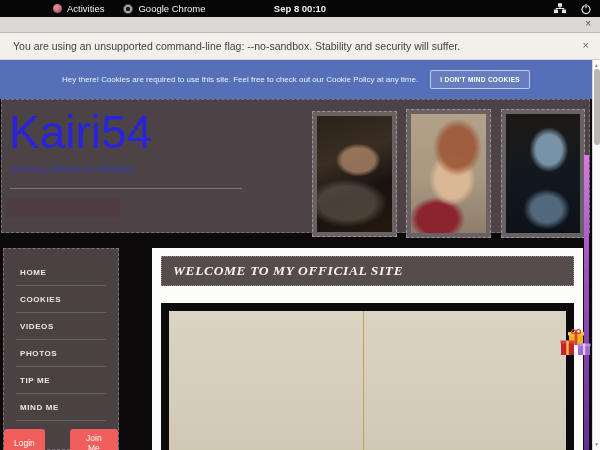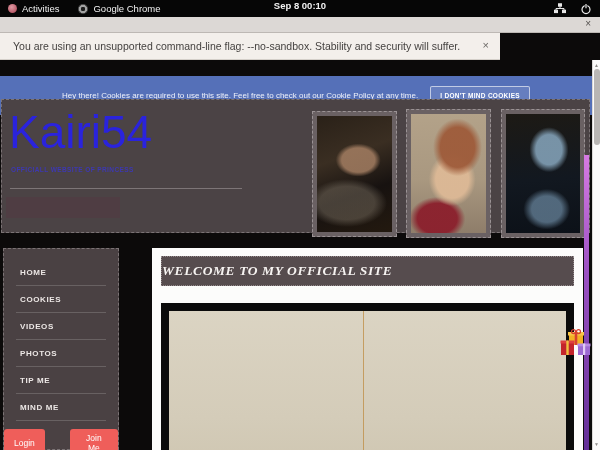--- a/index.html
+++ b/index.html
@@ -1,41 +1,41 @@
 <!DOCTYPE html>
 <html style="--logo-blue: #2a23dd; --tagline-blue: #3d38b0; --cookie-bar-bg: #5570b8; --coral-button: #ef5e5a; --header-bg: #4b4345; --sidebar-bg: #4a4143; --welcome-bar-bg: #564c4e; --purple-edge: #9b51c2;"><head>
 <meta charset="utf-8">
 <style>
   * { margin:0; padding:0; box-sizing:border-box; }
   html,body { width:600px; height:450px; overflow:hidden; background:#000; }
   .screen { position:relative; width:600px; height:450px; font-family:"Liberation Sans",sans-serif; background:#0c0a0a; }
 
   
-  .topbar { position:absolute; top:0; left:0; width:600px; height:17px; background:#060606; color:#f2f2f2; display:flex; font-size:9.5px; }
+  .topbar { position:absolute; top:0; left:0; width:600px; height:17px; background:#060606; color:#f2f2f2; display:flex; align-items:center; font-size:9.5px;padding-left:45px; }
   .tb-left { display:flex; align-items:center; gap:5px; padding-left:8px; }
   .rec-dot { width:9px; height:9px; border-radius:50%; background:radial-gradient(circle at 40% 35%, #e09aa4, #b85b68 70%, #8e3b49); display:inline-block; }
   .chrome-ic { width:10px; height:10px; border-radius:50%; margin-left:14px; background:radial-gradient(circle, #1c1c1c 0 29%, #a2a2a2 32% 58%, #4e4e4e 60%); display:inline-block; }
   .tb-clock { position:absolute; left:0; right:0; text-align:center; font-weight:bold; font-size:9.5px; pointer-events:none; }
   .tb-right { position:absolute; right:8px; top:0; height:17px; display:flex; align-items:center; gap:14px; }
 
   
   .titlebar { position:absolute; top:17px; left:0; width:600px; height:16px; background:#dcd8d5; border-bottom:1px solid #bdb8b4; }
   .titlebar .ttl { position:absolute; left:0; right:0; top:2px; text-align:center; font-size:9.5px; font-weight:bold; color:#32302d; }
   .titlebar .close { position:absolute; right:9px; top:1px; font-size:10px; color:#55524f; cursor:default; }
 
   
-  .infobar { position:absolute; top:33px; left:0; width:500px; height:27px; background:#f3efeb; border-bottom:1px solid #d4cfc9;padding-left:24px; }
+  .infobar { position:absolute; top:33px; left:0; width:600px; height:27px; background:#f3efeb; border-bottom:1px solid #d4cfc9;padding-left:24px; }
   .infobar .msg { position:absolute; left:13px; top:7px; font-size:10.5px; color:#454240; }
   .infobar .close { position:absolute; right:11px; top:6px; font-size:11px; color:#6b6865; }
 
   
   .viewport { position:absolute; top:60px; left:0; width:600px; height:390px; background:#0c0a0a; overflow:hidden; }
 
   
-  .cookiebar { position:absolute; top:0; left:0; right:8px; height:39px; background:var(--cookie-bar-bg,#5570b8); display:flex; align-items:center; justify-content:center; gap:12px;margin-top:16px; }
+  .cookiebar { position:absolute; top:0; left:0; right:8px; height:39px; background:var(--cookie-bar-bg,#5570b8); display:flex; align-items:center; justify-content:center; gap:12px; }
   .cookiebar .cmsg { font-size:8px; color:#eef1fa; }
   .cookie-btn { font-family:"Liberation Sans",sans-serif; font-size:6.5px; font-weight:bold; letter-spacing:.3px; color:#fff; background:rgba(255,255,255,.10); border:1px solid rgba(255,255,255,.6); border-radius:2px; padding:5px 9px; }
 
   
   .site-header { position:absolute; top:39px; left:1px; width:589px; height:134px; background:var(--header-bg,#4b4345); border:1px dashed #7b7375; }
   .logo { position:absolute; left:7px; top:4px; font-size:46px; line-height:56px; color:var(--logo-blue,#2a23dd); letter-spacing:0; }
   .tagline { position:absolute; left:9px; top:66px; font-size:6.5px; font-weight:bold; letter-spacing:.4px; color:var(--tagline-blue,#3d38b0); }
   .hdr-divider { position:absolute; left:8px; top:88px; width:232px; height:1px; background:#7d7577; }
   .hdr-redbox { position:absolute; left:4px; top:97px; width:114px; height:21px; background:#5a3540; opacity:.35; }
 
@@ -61,21 +61,21 @@
 
   
   .sidebar { position:absolute; left:3px; top:188px; width:116px; bottom:0; background:var(--sidebar-bg,#4a4143); border:1px dashed #7b7375; padding-top:10px; }
   .menu-item { height:27px; margin:0 12px; display:flex; align-items:center; border-bottom:1px solid rgba(255,255,255,.17); cursor:default; }
   .menu-item span { padding-left:4px; font-size:8px; font-weight:bold; letter-spacing:.6px; color:#ece7e5; }
   .btn-row { display:flex; justify-content:center; gap:25px; margin-top:8px; }
   .side-btn { font-family:"Liberation Sans",sans-serif; background:var(--coral-button,#ef5e5a); color:#fff; border:none; border-radius:3px; font-size:8.5px; padding:4px 10px; }
 
   
   .content { position:absolute; left:152px; top:188px; width:431px; bottom:0; background:#fcfcfb; }
-  .welcome { margin:8px 9px 0 9px; height:30px; line-height:28px; background:var(--welcome-bar-bg,#564c4e); border:1px dotted #948a8c; color:#f6f3f1; font-family:"Liberation Serif",serif; font-style:italic; font-weight:bold; font-size:13.5px; letter-spacing:.6px; padding-left:0; }
+  .welcome { margin:8px 9px 0 9px; height:30px; line-height:28px; background:var(--welcome-bar-bg,#564c4e); border:1px dotted #948a8c; color:#f6f3f1; font-family:"Liberation Serif",serif; font-style:italic; font-weight:bold; font-size:13.5px; letter-spacing:.6px; padding-left:11px; }
   .photo-frame { margin:17px 9px 0 9px; height:210px; background:#0b0b0b; padding:8px; }
   .photo-inner { width:100%; height:100%;
      background:
        linear-gradient(90deg, transparent 0 48.8%, rgba(190,140,66,.75) 48.8% 49.2%, transparent 49.2%),
        radial-gradient(ellipse 120px 85px at 40% 112%, #1c1412 0 52%, rgba(28,20,18,0) 74%),
        linear-gradient(180deg,#dbd4c3 0%, #d4ccb9 55%, #cbc2ac 100%); }
 
   
   .purple-line { position:absolute; left:584px; top:95px; width:5px; bottom:0; background:linear-gradient(180deg,#d67ae2 0%, var(--purple-edge,#9b51c2) 40%, #632f97 100%); }
 

